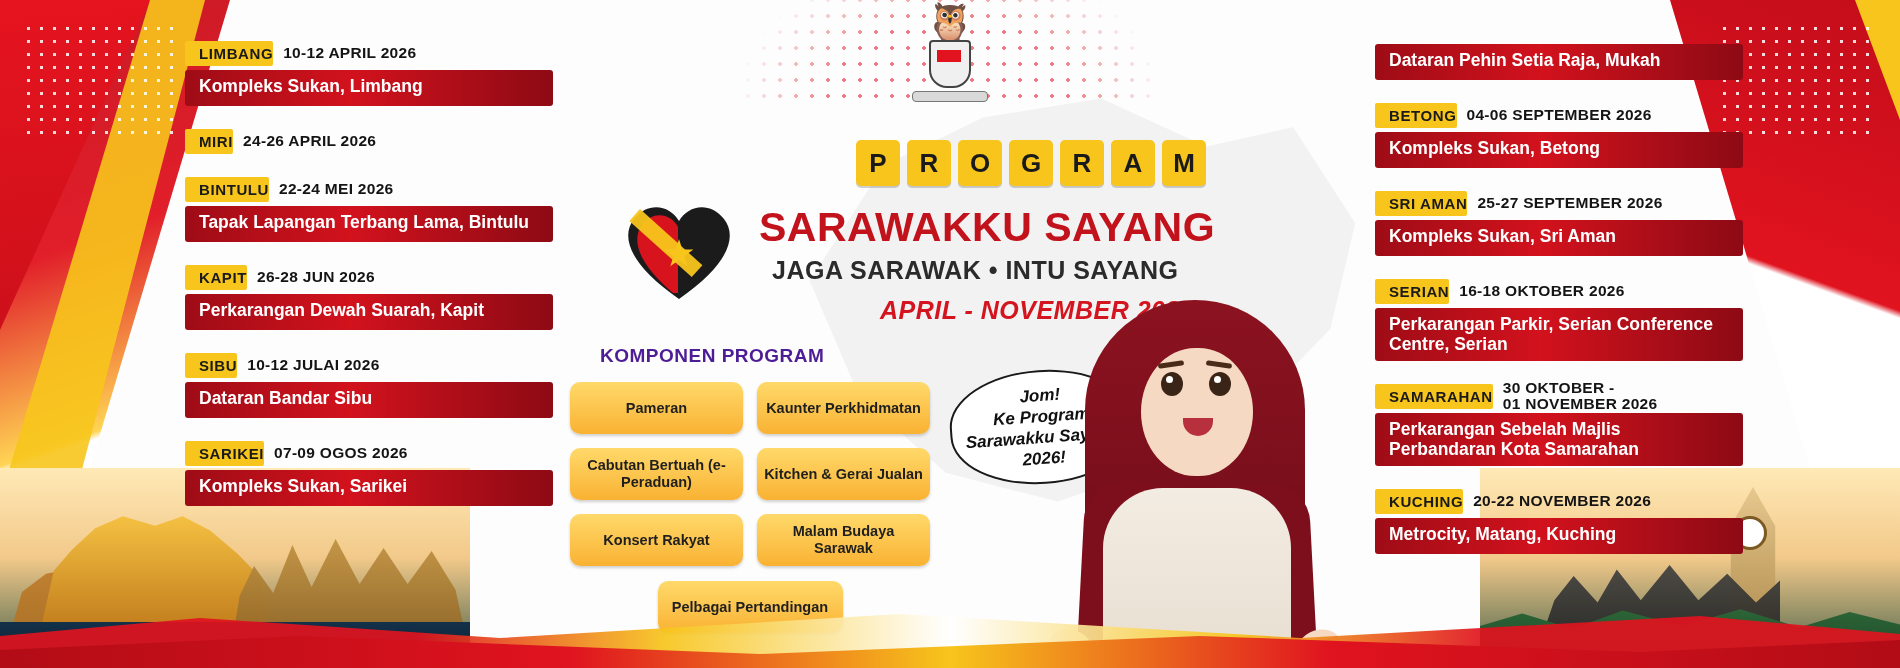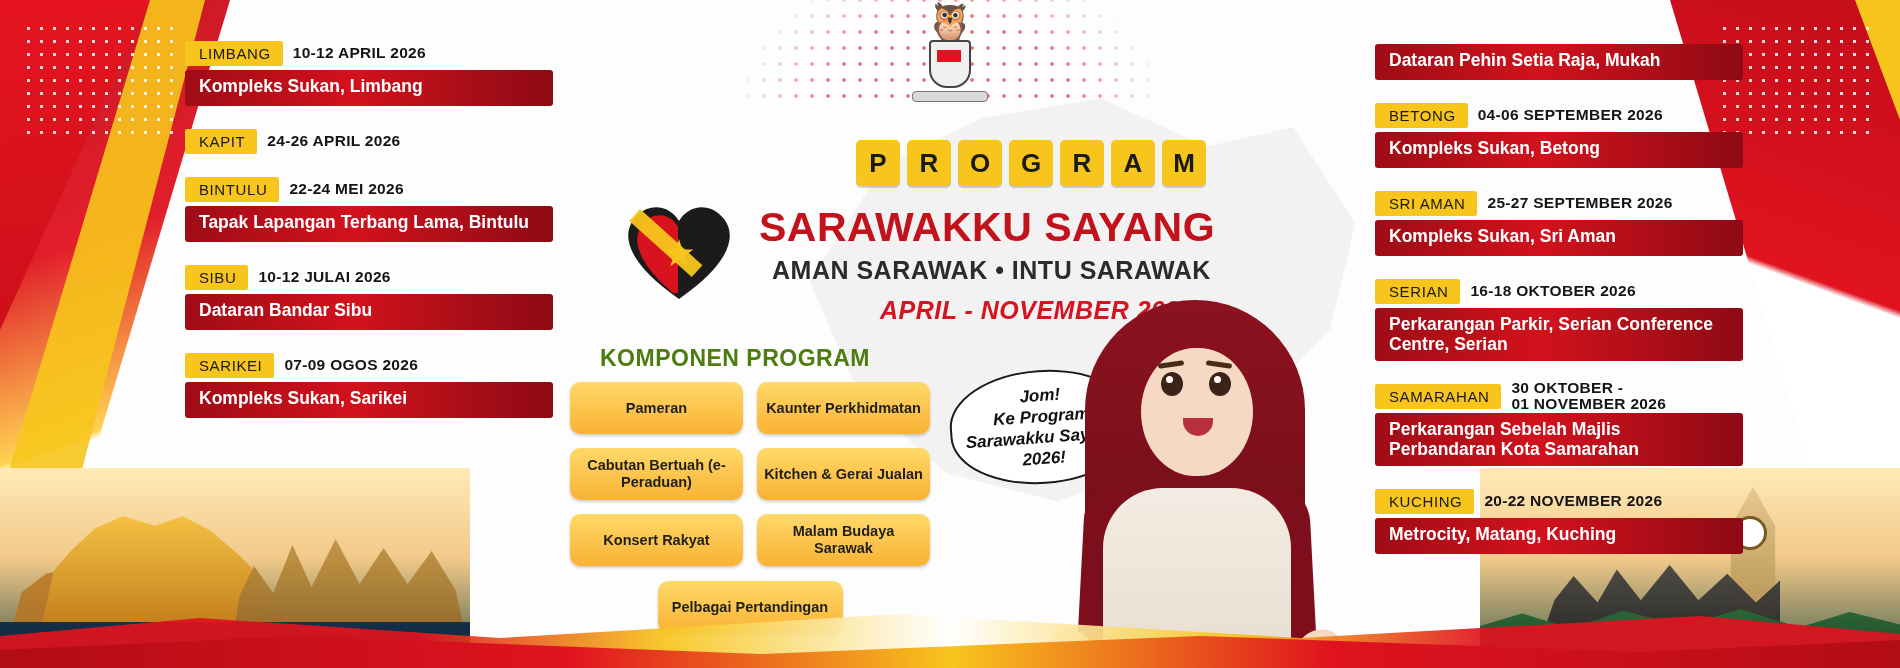--- a/index.html
+++ b/index.html
@@ -115,21 +115,21 @@
   .title-sub{
     position:absolute;left:772px;top:256px;font-size:25px;font-weight:bold;color:#2b2b2b;
     letter-spacing:.5px;white-space:nowrap;
   }
   .title-dates{
     position:absolute;left:880px;top:296px;font-size:25px;font-weight:bold;color:#d4141e;
     font-style:italic;letter-spacing:.5px;white-space:nowrap;
   }
 
   .komponen-title{
-    position:absolute;left:600px;top:345px;font-size:23px;font-weight:bold;color:#4d7c0f;letter-spacing:.5px;
+    position:absolute;left:600px;top:345px;font-size:19px;font-weight:bold;color:#4c1d95;letter-spacing:.5px;
   }
   .komponen-grid{position:absolute;left:570px;top:382px;width:360px;}
   .krow{display:flex;gap:14px;margin-bottom:14px;}
   .kpill{
     width:173px;min-height:44px;border-radius:10px;
     background:linear-gradient(180deg,#ffd96a 0%,#f9b233 100%);
     display:flex;align-items:center;justify-content:center;text-align:center;
     font-size:14.5px;font-weight:bold;color:#1f1f1f;line-height:1.15;padding:4px 6px;
     box-shadow:0 2px 3px rgba(0,0,0,.18);
   }
@@ -211,22 +211,22 @@
     background:linear-gradient(180deg,#4a4a4a,#222);opacity:.9;
     clip-path:polygon(0 100%,6% 62%,14% 40%,24% 64%,32% 34%,42% 62%,54% 30%,66% 62%,78% 38%,90% 64%,100% 44%,100% 100%);}
 
   
   .col{position:absolute;top:40px;width:368px;}
   .col.left{left:185px;}
   .col.right{left:1375px;}
   .card{position:relative;margin-bottom:22px;}
   .card .head{display:flex;align-items:center;gap:10px;height:26px;}
   .card .town{
-    background:#f7c51c;color:#1a1a1a;font-weight:normal;font-size:15px;letter-spacing:.6px;
-    padding:4px 12px 4px 14px;border-radius:2px;white-space:nowrap;
+    background:#f7c51c;color:#1a1a1a;font-weight:bold;font-size:15px;letter-spacing:.6px;
+    padding:4px 0 4px 14px;border-radius:2px;white-space:nowrap;
   }
   .card .date{font-weight:bold;font-size:15.5px;color:#141414;letter-spacing:.3px;white-space:pre-line;line-height:1.05;}
   .card .venue{
     margin-top:4px;background:linear-gradient(90deg,#9e0c16 0%,#d2121d 45%,#8d0a14 100%);
     color:#fff;font-weight:bold;font-size:17.5px;line-height:1.12;
     padding:7px 14px;border-radius:3px;min-height:22px;
   }
   .col.right .card .head{justify-content:flex-start;}
 </style>
 </head>
@@ -261,21 +261,21 @@
   </div>
 
   <div class="logo-heart">
     <div class="heart-shape"></div>
     <div class="heart-red"></div>
     <div class="heart-stripe"></div>
     <div class="heart-star"></div>
   </div>
 
   <div class="title-main">SARAWAKKU SAYANG</div>
-  <div class="title-sub">AMAN SARAWAK  •  INTU SARAWAK</div>
+  <div class="title-sub">JAGA SARAWAK  •  INTU SAYANG</div>
   <div class="title-dates">APRIL - NOVEMBER 2026</div>
 
   <div class="komponen-title">KOMPONEN PROGRAM</div>
   <div class="komponen-grid">
     <div class="krow">
       <div class="kpill">Pameran</div>
       <div class="kpill">Kaunter Perkhidmatan</div>
     </div>
     <div class="krow">
       <div class="kpill">Cabutan Bertuah (e-Peraduan)</div>
@@ -330,30 +330,37 @@
   <div class="col left">
     <div class="card">
       <div class="head">
         <div class="town">LIMBANG</div>
         <div class="date">10-12 APRIL 2026</div>
       </div>
       <div class="venue">Kompleks Sukan, Limbang</div>
     </div>
     <div class="card">
       <div class="head">
-        <div class="town">KAPIT</div>
+        <div class="town">MIRI</div>
         <div class="date">24-26 APRIL 2026</div>
       </div>
     </div>
     <div class="card">
       <div class="head">
         <div class="town">BINTULU</div>
         <div class="date">22-24 MEI 2026</div>
       </div>
       <div class="venue">Tapak Lapangan Terbang Lama, Bintulu</div>
+    </div>
+    <div class="card">
+      <div class="head">
+        <div class="town">KAPIT</div>
+        <div class="date">26-28 JUN 2026</div>
+      </div>
+      <div class="venue">Perkarangan Dewah Suarah, Kapit</div>
     </div>
     <div class="card">
       <div class="head">
         <div class="town">SIBU</div>
         <div class="date">10-12 JULAI 2026</div>
       </div>
       <div class="venue">Dataran Bandar Sibu</div>
     </div>
     <div class="card">
       <div class="head">

